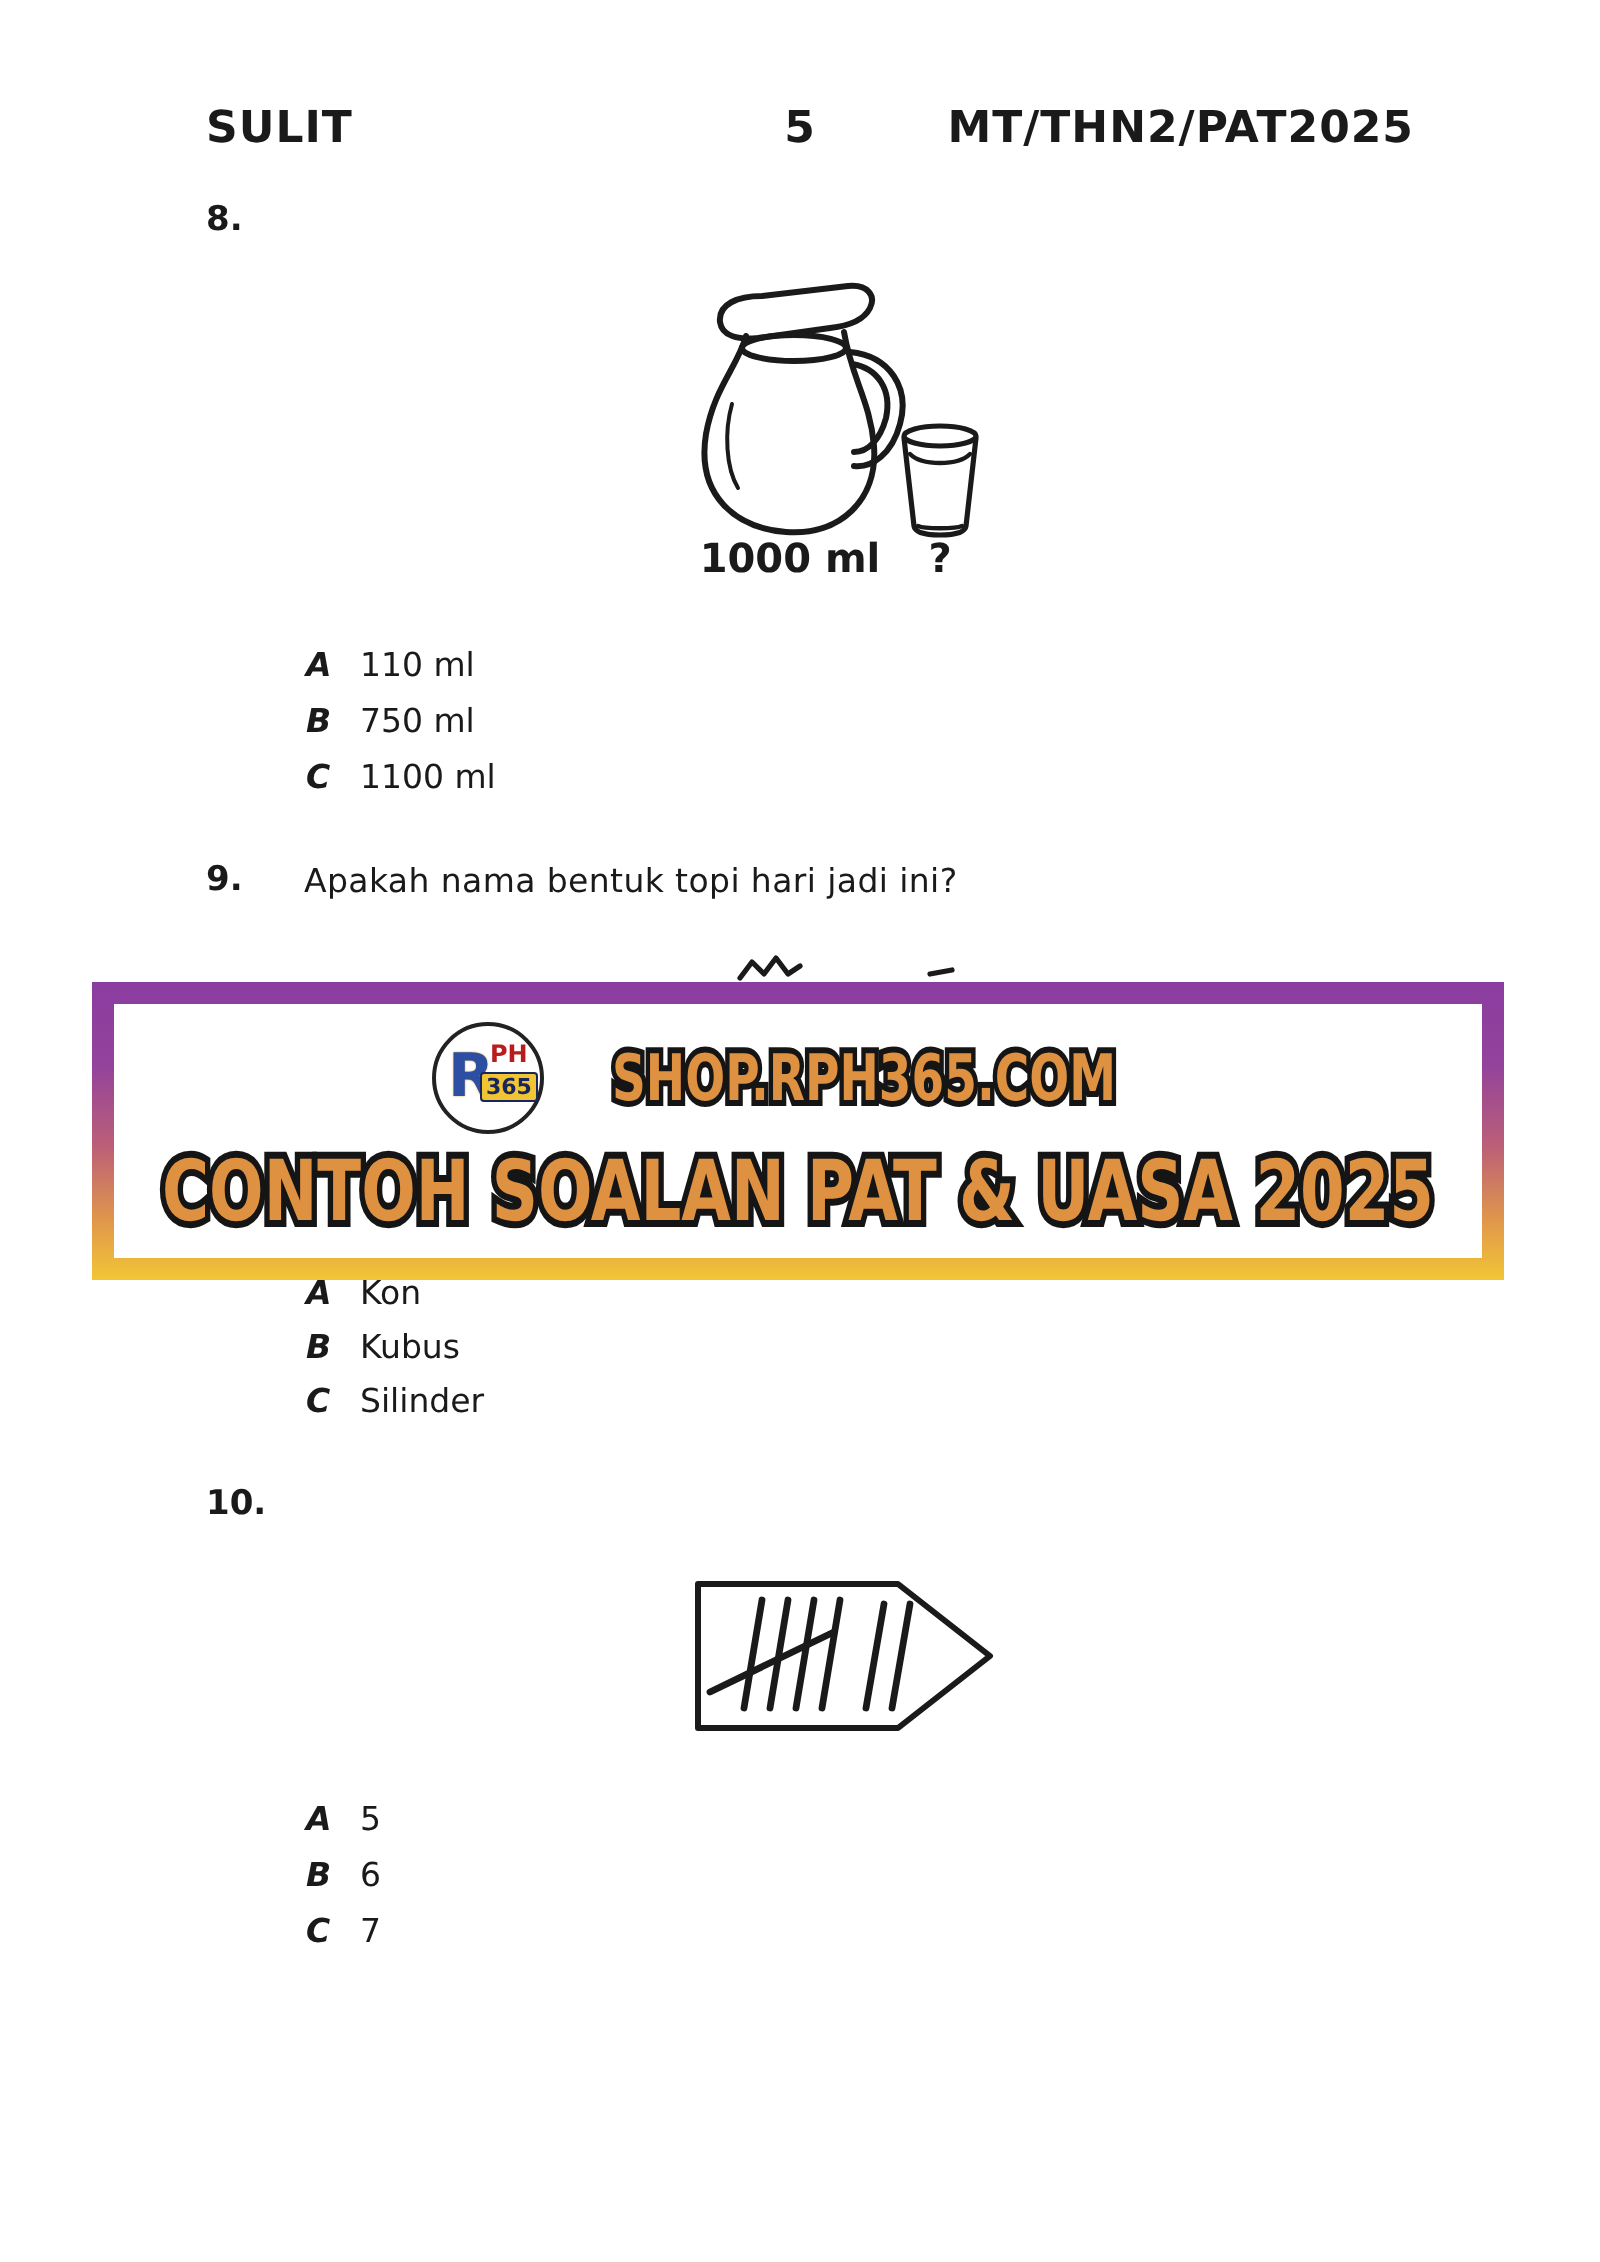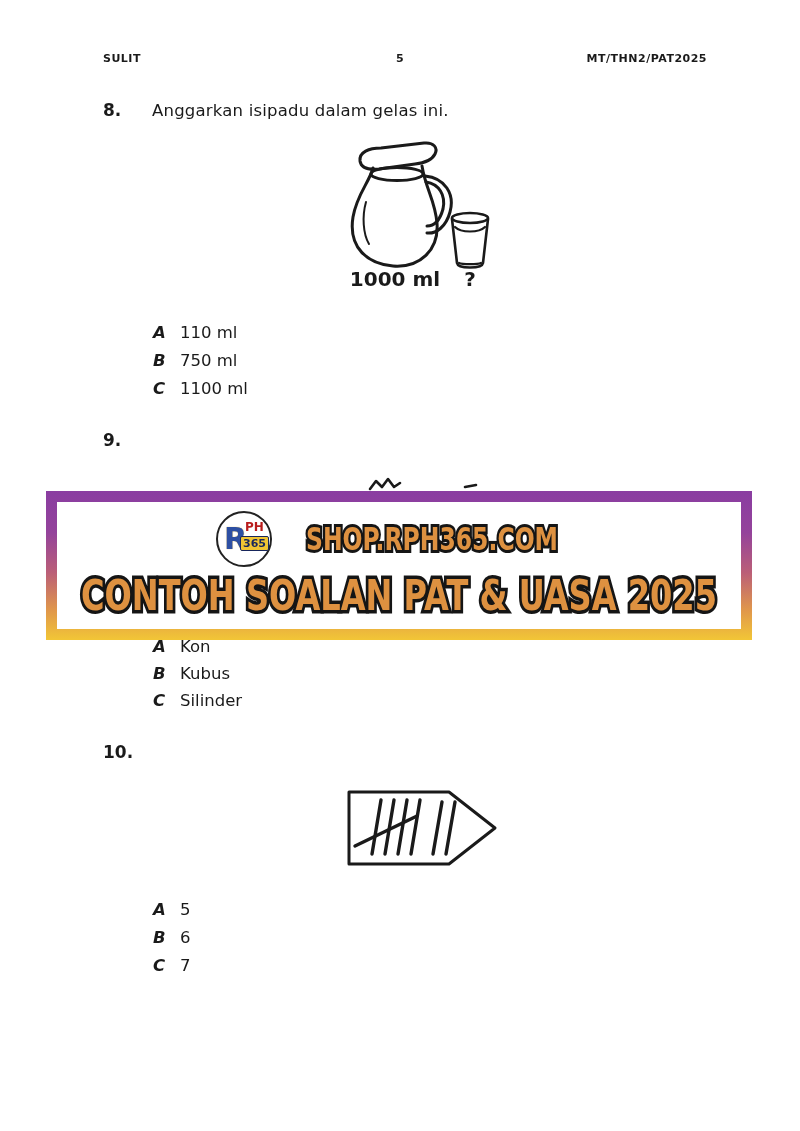--- a/index.html
+++ b/index.html
@@ -2,21 +2,21 @@
 <html><head>
 <meta charset="utf-8">
 <style>
   html,body{margin:0;padding:0;background:#e8e8e8;}
   .page{
     position:relative;width:800px;height:1131px;background:#ffffff;
     font-family:"DejaVu Sans", sans-serif;color:#1a1a1a;overflow:hidden;
     margin:0 auto;
   }
   .abs{position:absolute;}
-  .hdr{font-weight:bold;font-size:11px;letter-spacing:0.5px;}
+  .hdr{font-weight:bold;font-size:22px;letter-spacing:0.5px;}
   .qnum{font-weight:bold;font-size:17px;}
   .qtext{font-size:16.5px;letter-spacing:0.2px;}
   .opt-row{display:flex;font-size:16.5px;line-height:22px;}
   .opt-letter{font-weight:bold;font-style:italic;width:27px;flex:0 0 27px;}
   .fig-label{font-weight:bold;font-size:20px;text-align:center;}
   .line-art{stroke:#1a1a1a;fill:none;stroke-linecap:round;stroke-linejoin:round;}
 
   
   .banner{
     left:46px;top:491px;width:706px;height:149px;box-sizing:border-box;
@@ -41,21 +41,20 @@
 </head>
 <body>
 
 <div class="page">
 
   <div class="abs hdr" style="left:103px;top:52px;">SULIT</div>
   <div class="abs hdr" style="left:0;right:0;top:52px;text-align:center;">5</div>
   <div class="abs hdr" style="right:93px;top:52px;">MT/THN2/PAT2025</div>
 
   <div class="abs qnum" style="left:103px;top:100px;">8.</div>
-  <div class="abs qtext" style="left:152px;top:101px;">Anggarkan isipadu dalam gelas ini.</div>
 
   <svg class="abs" style="left:336px;top:140px;" width="118" height="128" viewBox="0 0 118 128">
     <g class="line-art" stroke-width="3">
       <path d="M24,21 C23,12 33,8 45,8 L88,3 C98,2 102,8 99,14 C96,20 88,23 79,24 L43,29 C33,30 25,28 24,21 Z"></path>
       <ellipse cx="61" cy="34" rx="26" ry="6.5"></ellipse>
       <path d="M37,28 C33,43 21,54 17,77 C12,108 32,124 57,126 C84,128 103,110 101,83 C99,60 90,50 86,26"></path>
       <path d="M89,36 C109,38 119,54 114,72 C110,87 100,94 91,93"></path>
       <path d="M90,42 C103,44 110,55 107,69 C104,80 98,86 91,86"></path>
       <path d="M30,62 C26,76 27,94 33,104" stroke-width="2"></path>
     </g>
@@ -79,20 +78,21 @@
   <div class="abs opt-row" style="left:153px;top:350px;">
     <span class="opt-letter">B</span>
     <span>750 ml</span>
   </div>
   <div class="abs opt-row" style="left:153px;top:378px;">
     <span class="opt-letter">C</span>
     <span>1100 ml</span>
   </div>
 
   <div class="abs qnum" style="left:103px;top:430px;">9.</div>
+  <div class="abs qtext" style="left:152px;top:431px;">Apakah nama bentuk topi hari jadi ini?</div>
 
   <svg class="abs" style="left:358px;top:474px;" width="130" height="20" viewBox="0 0 130 20">
     <g class="line-art" stroke-width="2.6">
       <path d="M12,15 L18,7 L24,13 L30,5 L36,13 L42,9"></path>
       <path d="M107,13 L118,11"></path>
     </g>
   </svg>
 
   <div class="abs opt-row" style="left:153px;top:636px;">
     <span class="opt-letter">A</span>

